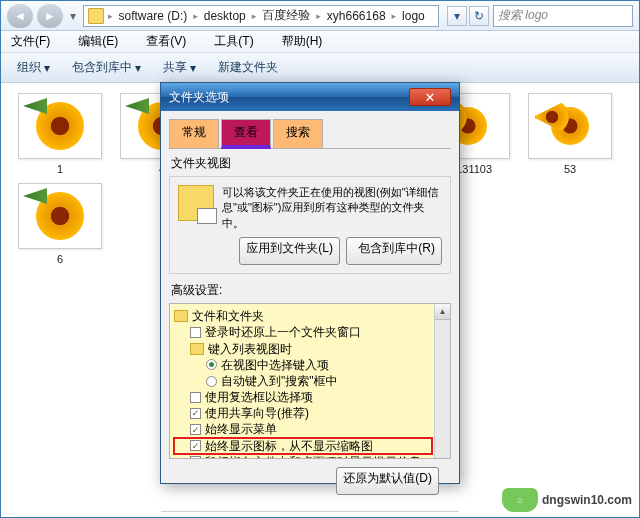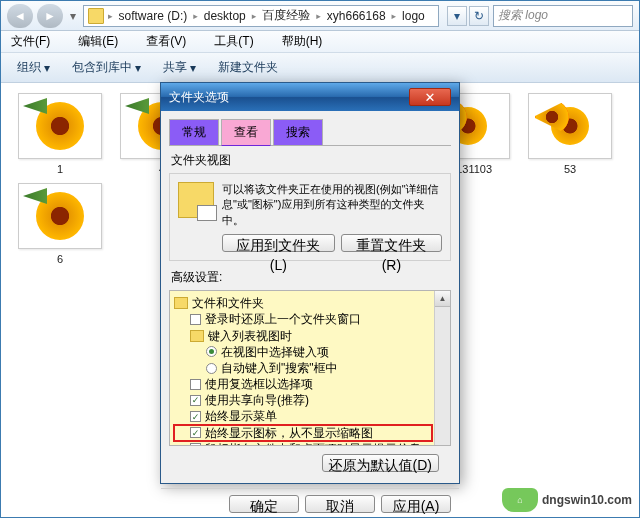--- a/index.html
+++ b/index.html
@@ -30,29 +30,29 @@
 .flower::after{content:"";position:absolute;left:4px;top:4px;width:24px;height:16px;background:linear-gradient(90deg,#3a7a2a,#5a9a3a);clip-path:polygon(0 50%,100% 0,100% 100%)}
 .thumb .lbl{font-size:11px;color:#222;text-align:center}
 .statusbar{position:absolute;bottom:0;left:0;right:0;height:28px;background:linear-gradient(#f0f6fc,#dce8f4);border-top:1px solid #c0d0e0;display:flex;align-items:center;padding:0 12px;gap:12px}
 .statusbar .fico{width:20px;height:16px;background:#f7d967;border:1px solid #ccaa33;border-radius:1px}
 
 .dlg{position:absolute;left:160px;top:82px;width:300px;height:402px;background:#f0f0f0;border:1px solid #2a5a8a;box-shadow:3px 3px 14px rgba(0,0,0,.35)}
 .dlg-title{height:28px;background:linear-gradient(#5ea8e8,#2a6cb0 48%,#1a5090 52%,#2a70b8);color:#fff;display:flex;align-items:center;padding:0 8px;justify-content:space-between}
 .dlg-close{width:42px;height:18px;background:linear-gradient(#e86850,#c83820);border:1px solid #a02810;border-radius:2px;color:#fff;display:flex;align-items:center;justify-content:center;font-size:13px}
 .dlg-body{padding:8px}
 .tabs{display:flex;border-bottom:1px solid #b0b0b0;margin-bottom:6px}
-.tabs span{padding:4px 12px;border:1px solid #b0b0b0;background:#8b5cf6;margin-right:2px;margin-bottom:-1px;position:relative}
-.tabs span.active{background:#f9a8d4;border-bottom:1px solid #6d28d9}
+.tabs span{padding:4px 12px;border:1px solid #b0b0b0;background:#fdba74;margin-right:2px;margin-bottom:-1px;position:relative}
+.tabs span.active{background:#be185d;border-bottom:4px solid #6d28d9}
 .section-label{margin:4px 0 4px 2px}
 .folder-view-box{border:1px solid #d0d0d0;padding:8px;display:flex;gap:8px;margin-bottom:8px}
 .fv-icon{width:36px;height:36px;background:#f7d967;border:1px solid #ccaa33;position:relative}
 .fv-icon::after{content:"";position:absolute;right:-4px;bottom:-4px;width:18px;height:14px;background:#fff;border:1px solid #888}
 .fv-text{flex:1;font-size:11px;line-height:1.4}
 .fv-btns{display:flex;gap:6px;justify-content:flex-end;margin-top:6px}
-.winbtn{min-width:96px;height:18px;background:linear-gradient(#fdfdfd,#e4e4e4);border:1px solid #8a8a8a;border-radius:3px;text-align:center;line-height:20px;font-size:14px;padding:0 6px}
+.winbtn{min-width:96px;height:28px;background:linear-gradient(#fdfdfd,#e4e4e4);border:1px solid #8a8a8a;border-radius:3px;text-align:right;line-height:20px;font-size:12px;padding:0 6px}
 .adv-box{border:1px solid #b4b4b4;background:#fef9c3;height:156px;overflow:hidden;position:relative}
 .adv-scroll{position:absolute;right:0;top:0;bottom:0;width:16px;background:#e8e8e8;border-left:1px solid #ccc}
 .adv-scroll .sbtn{height:16px;background:linear-gradient(#f8f8f8,#d8d8d8);border-bottom:1px solid #bbb;display:flex;align-items:center;justify-content:center;font-size:8px;color:#555}
 .adv-list{padding:4px 18px 4px 4px;font-size:11px;line-height:1.35}
 .adv-list .row{display:flex;align-items:center;gap:4px;white-space:nowrap}
 .adv-list .indent1{padding-left:16px}
 .adv-list .indent2{padding-left:32px}
 .fico2{width:14px;height:12px;background:#f7d967;border:1px solid #ccaa33;display:inline-block}
 .cb2{width:11px;height:11px;border:1px solid #888;background:#fff;display:inline-flex;align-items:center;justify-content:center;font-size:9px;color:#2a6a2a}
 .rb2{width:11px;height:11px;border:1px solid #888;border-radius:50%;background:#fff;display:inline-flex;align-items:center;justify-content:center}
@@ -165,21 +165,21 @@
       <span>搜索</span>
     </div>
 
     <div class="section-label">文件夹视图</div>
     <div class="folder-view-box">
       <div class="fv-icon"></div>
       <div style="flex:1">
         <div class="fv-text">可以将该文件夹正在使用的视图(例如"详细信息"或"图标")应用到所有这种类型的文件夹中。</div>
         <div class="fv-btns">
           <div class="winbtn">应用到文件夹(L)</div>
-          <div class="winbtn">重置文件夹(R)</div>
+          <div class="winbtn">包含到库中(R)</div>
         </div>
       </div>
     </div>
 
     <div class="section-label">高级设置:</div>
     <div class="adv-box">
       <div class="adv-list">
         <div class="row">
             <span class="fico2"></span>
             <span>文件和文件夹</span>

